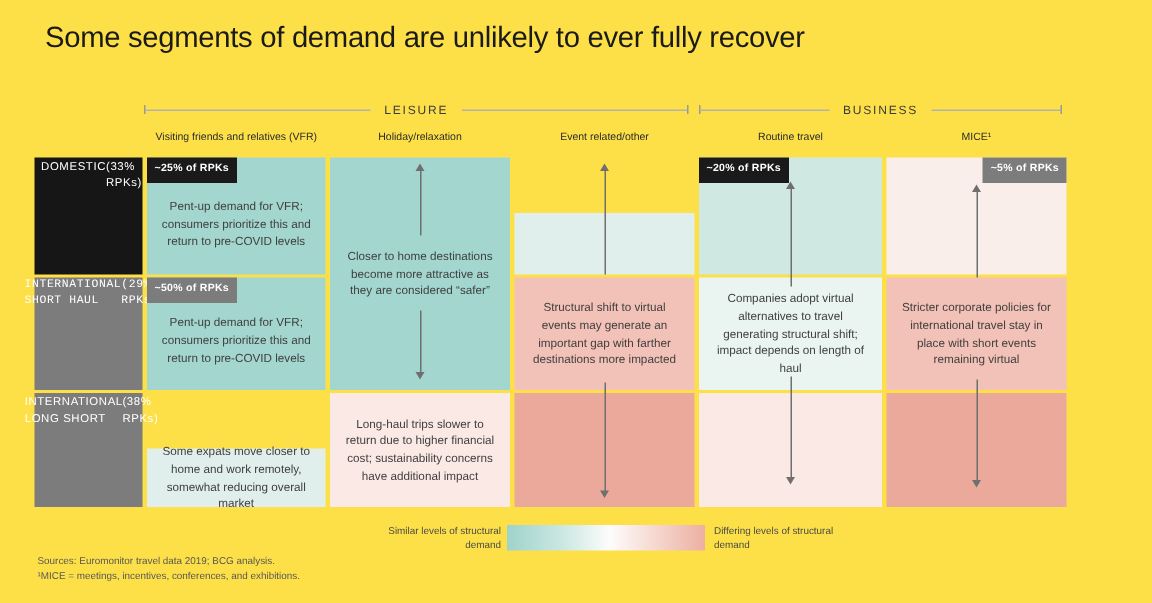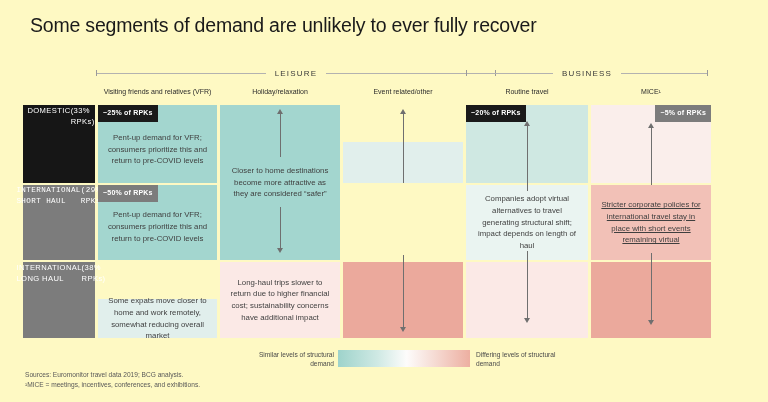--- a/index.html
+++ b/index.html
@@ -1,26 +1,26 @@
 <!DOCTYPE html>
 <html><head>
 <meta charset="utf-8">
 <style>
   html,body{margin:0;padding:0;background:#e8e7e5;}
   .slide{
-    position:relative;width:768px;height:402px;background:#fef9c3;overflow:hidden;
+    position:relative;width:768px;height:402px;background:#fde047;overflow:hidden;
     font-family:"Liberation Sans",sans-serif;color:#3c3c3c;
   }
   .title{
     position:absolute;left:30px;top:14px;margin:0;font-size:19.5px;font-weight:500;
     color:#1a1a1a;letter-spacing:-0.2px;
   }
   
   .bracket{position:absolute;top:68px;height:10px;display:flex;align-items:center;}
-  .bracket.leisure{left:96px;width:400px;}
+  .bracket.leisure{left:96px;width:363px;}
   .bracket.business{left:466px;width:242px;}
   .btick{width:1px;height:6px;background:#9a9a9a;}
   .bline{flex:1;height:1px;background:#b3b2b0;}
   .blabel{padding:0 9px;font-size:8px;letter-spacing:1.2px;color:#3a3a3a;}
   
   .colheads{position:absolute;left:23px;top:88px;width:688px;height:12px;}
   .colhead{position:absolute;top:0;font-size:7px;color:#2b2b2b;text-align:center;white-space:nowrap;}
   .ch1{left:75px;width:119px;} .ch2{left:197px;width:120px;} .ch3{left:320px;width:120px;}
   .ch4{left:443px;width:122px;} .ch5{left:568px;width:120px;}
   
@@ -33,21 +33,21 @@
     color:#fff;font-size:7.6px;line-height:1.5;letter-spacing:0.4px;}
   .rowhead.black{background:#161616;}
   .rowhead.gray{background:#7c7c7c;}
   .rh1{grid-area:1/1;} .rh2{grid-area:2/1;font-family:Liberation Mono, monospace;} .rh3{grid-area:3/1;}
   .cell{position:relative;display:flex;align-items:center;justify-content:center;
     text-align:center;font-size:7.8px;line-height:1.5;color:#3f3f3f;padding:6px 9px;}
   .c1r1{grid-area:1/2;padding-top:17px;} .c1r2{grid-area:2/2;padding-top:15px;} .c1r3{grid-area:3/2;}
   .c2r12{grid-column:3;grid-row:1/3;} .c2r3{grid-area:3/3;}
   .c3r1{grid-area:1/4;} .c3r2{grid-area:2/4;} .c3r3{grid-area:3/4;}
   .c4r1{grid-area:1/5;} .c4r2{grid-area:2/5;} .c4r3{grid-area:3/5;}
-  .c5r1{grid-area:1/6;} .c5r2{grid-area:2/6;text-decoration:underline;} .c5r3{grid-area:3/6;}
+  .c5r1{grid-area:1/6;} .c5r2{grid-area:2/6;} .c5r3{grid-area:3/6;}
   .bg-teal{background:#a3d6cf;} .bg-teal-pale{background:#e1efec;margin-top:37px;}
   .bg-teal-light{background:#cfe8e2;} .bg-teal-faint{background:#eaf4f1;}
   .bg-pink-pale{background:#fbe9e6;text-align:center;} .bg-pink-faint{background:#faeeeb;}
   .bg-pink-mid{background:#f2c1b7;} .bg-pink-deep{background:#eba99c;}
   .badge{position:absolute;top:0;left:0;color:#fff;font-size:7px;font-weight:bold;
     padding:3px 5px;letter-spacing:0.2px;white-space:nowrap;}
   .badge.black{background:#1a1a1a;} .badge.gray{background:#7c7c7c;}
   .badge.right{left:auto;right:0;}
   
   .aseg{position:absolute;width:1px;background:#6f6f6f;}
@@ -102,21 +102,21 @@
 
     <div class="rowhead black rh1">
       <span>DOMESTIC</span>
       <span>(33% RPKs)</span>
     </div>
     <div class="rowhead gray rh2">
       <span>INTERNATIONAL SHORT HAUL</span>
       <span>(29% RPKs)</span>
     </div>
     <div class="rowhead gray rh3">
-      <span>INTERNATIONAL LONG HAUL</span>
+      <span>INTERNATIONAL LONG SHORT</span>
       <span>(38% RPKs)</span>
     </div>
 
     <div class="cell bg-teal c1r1">
       <span class="badge black">~25% of RPKs</span>
       <span>Pent-up demand for VFR; consumers prioritize this and return to pre-COVID levels</span>
     </div>
     <div class="cell bg-teal c1r2">
       <span class="badge gray">~50% of RPKs</span>
       <span>Pent-up demand for VFR; consumers prioritize this and return to pre-COVID levels</span>
@@ -126,20 +126,23 @@
     </div>
 
     <div class="cell bg-teal c2r12">
       <span>Closer to home destinations become more attractive as they are considered “safer”</span>
     </div>
     <div class="cell bg-pink-pale c2r3">
       <span>Long-haul trips slower to return due to higher financial cost; sustainability concerns have additional impact</span>
     </div>
 
     <div class="cell bg-teal-pale c3r1"></div>
+    <div class="cell bg-pink-mid c3r2">
+      <span>Structural shift to virtual events may generate an important gap with farther destinations more impacted</span>
+    </div>
     <div class="cell bg-pink-deep c3r3"></div>
 
     <div class="cell bg-teal-light c4r1">
       <span class="badge black">~20% of RPKs</span>
     </div>
     <div class="cell bg-teal-faint c4r2">
       <span>Companies adopt virtual alternatives to travel generating structural shift; impact depends on length of haul</span>
     </div>
     <div class="cell bg-pink-pale c4r3"></div>
 

